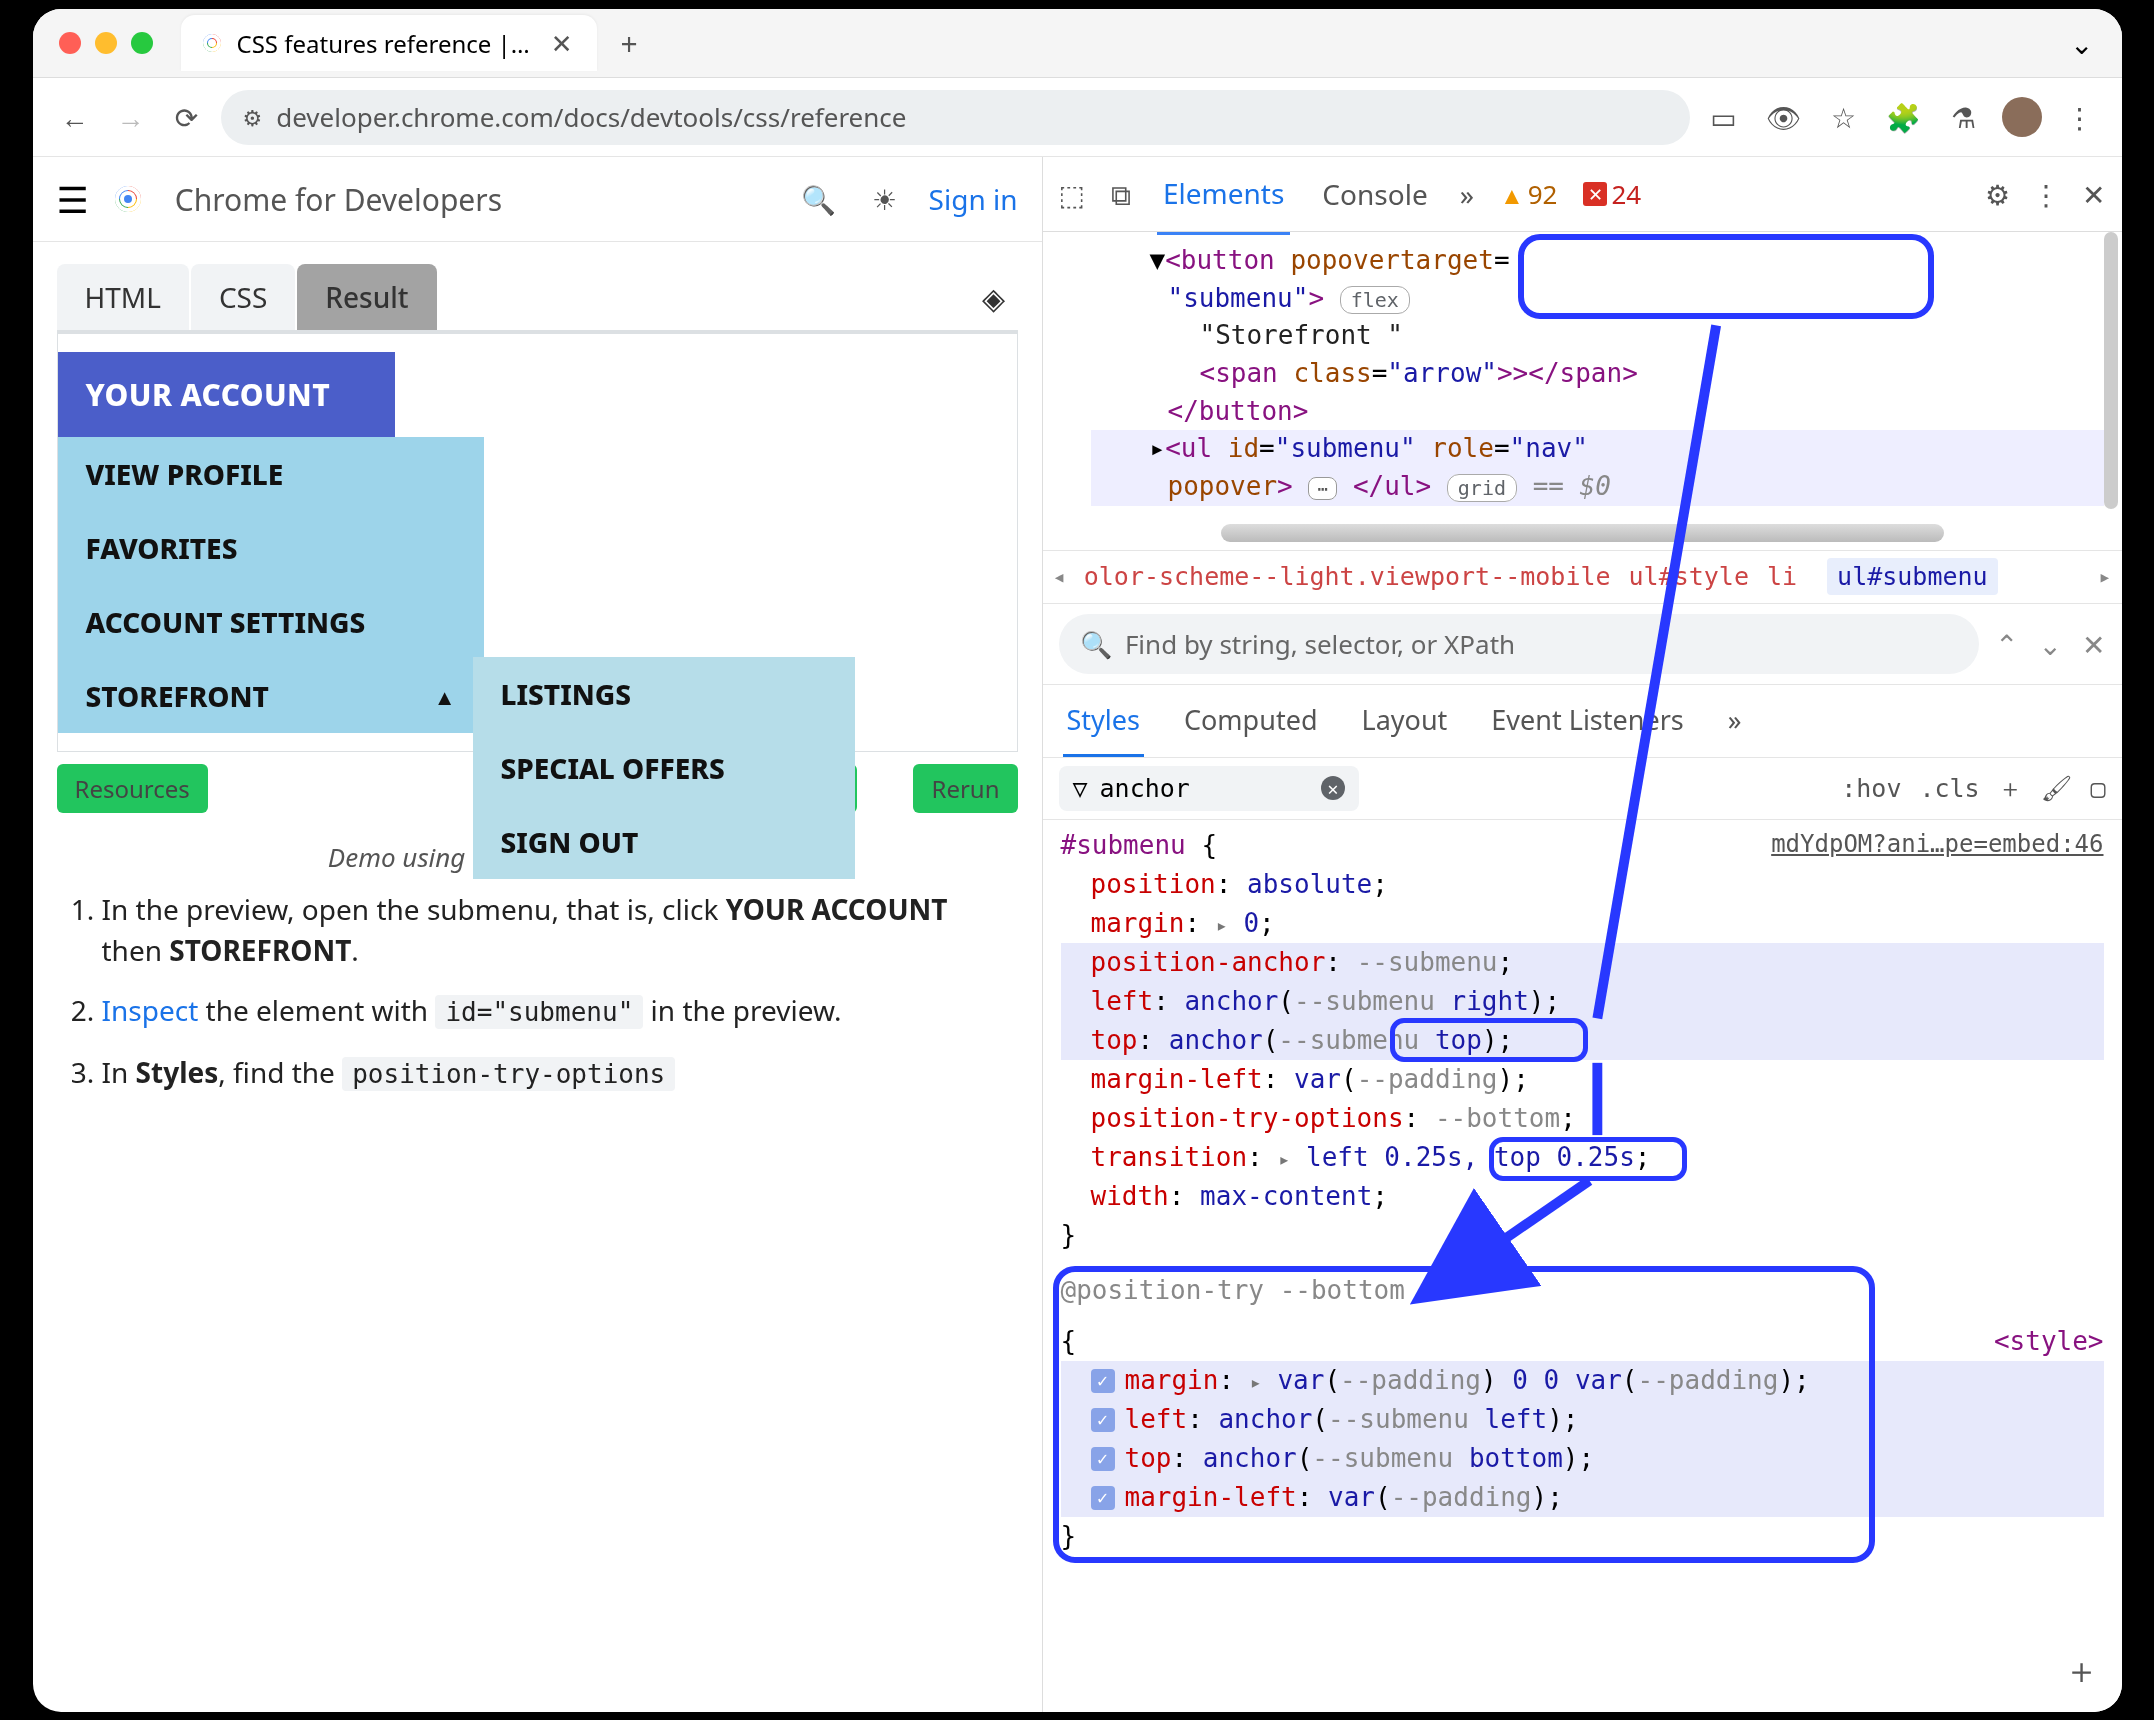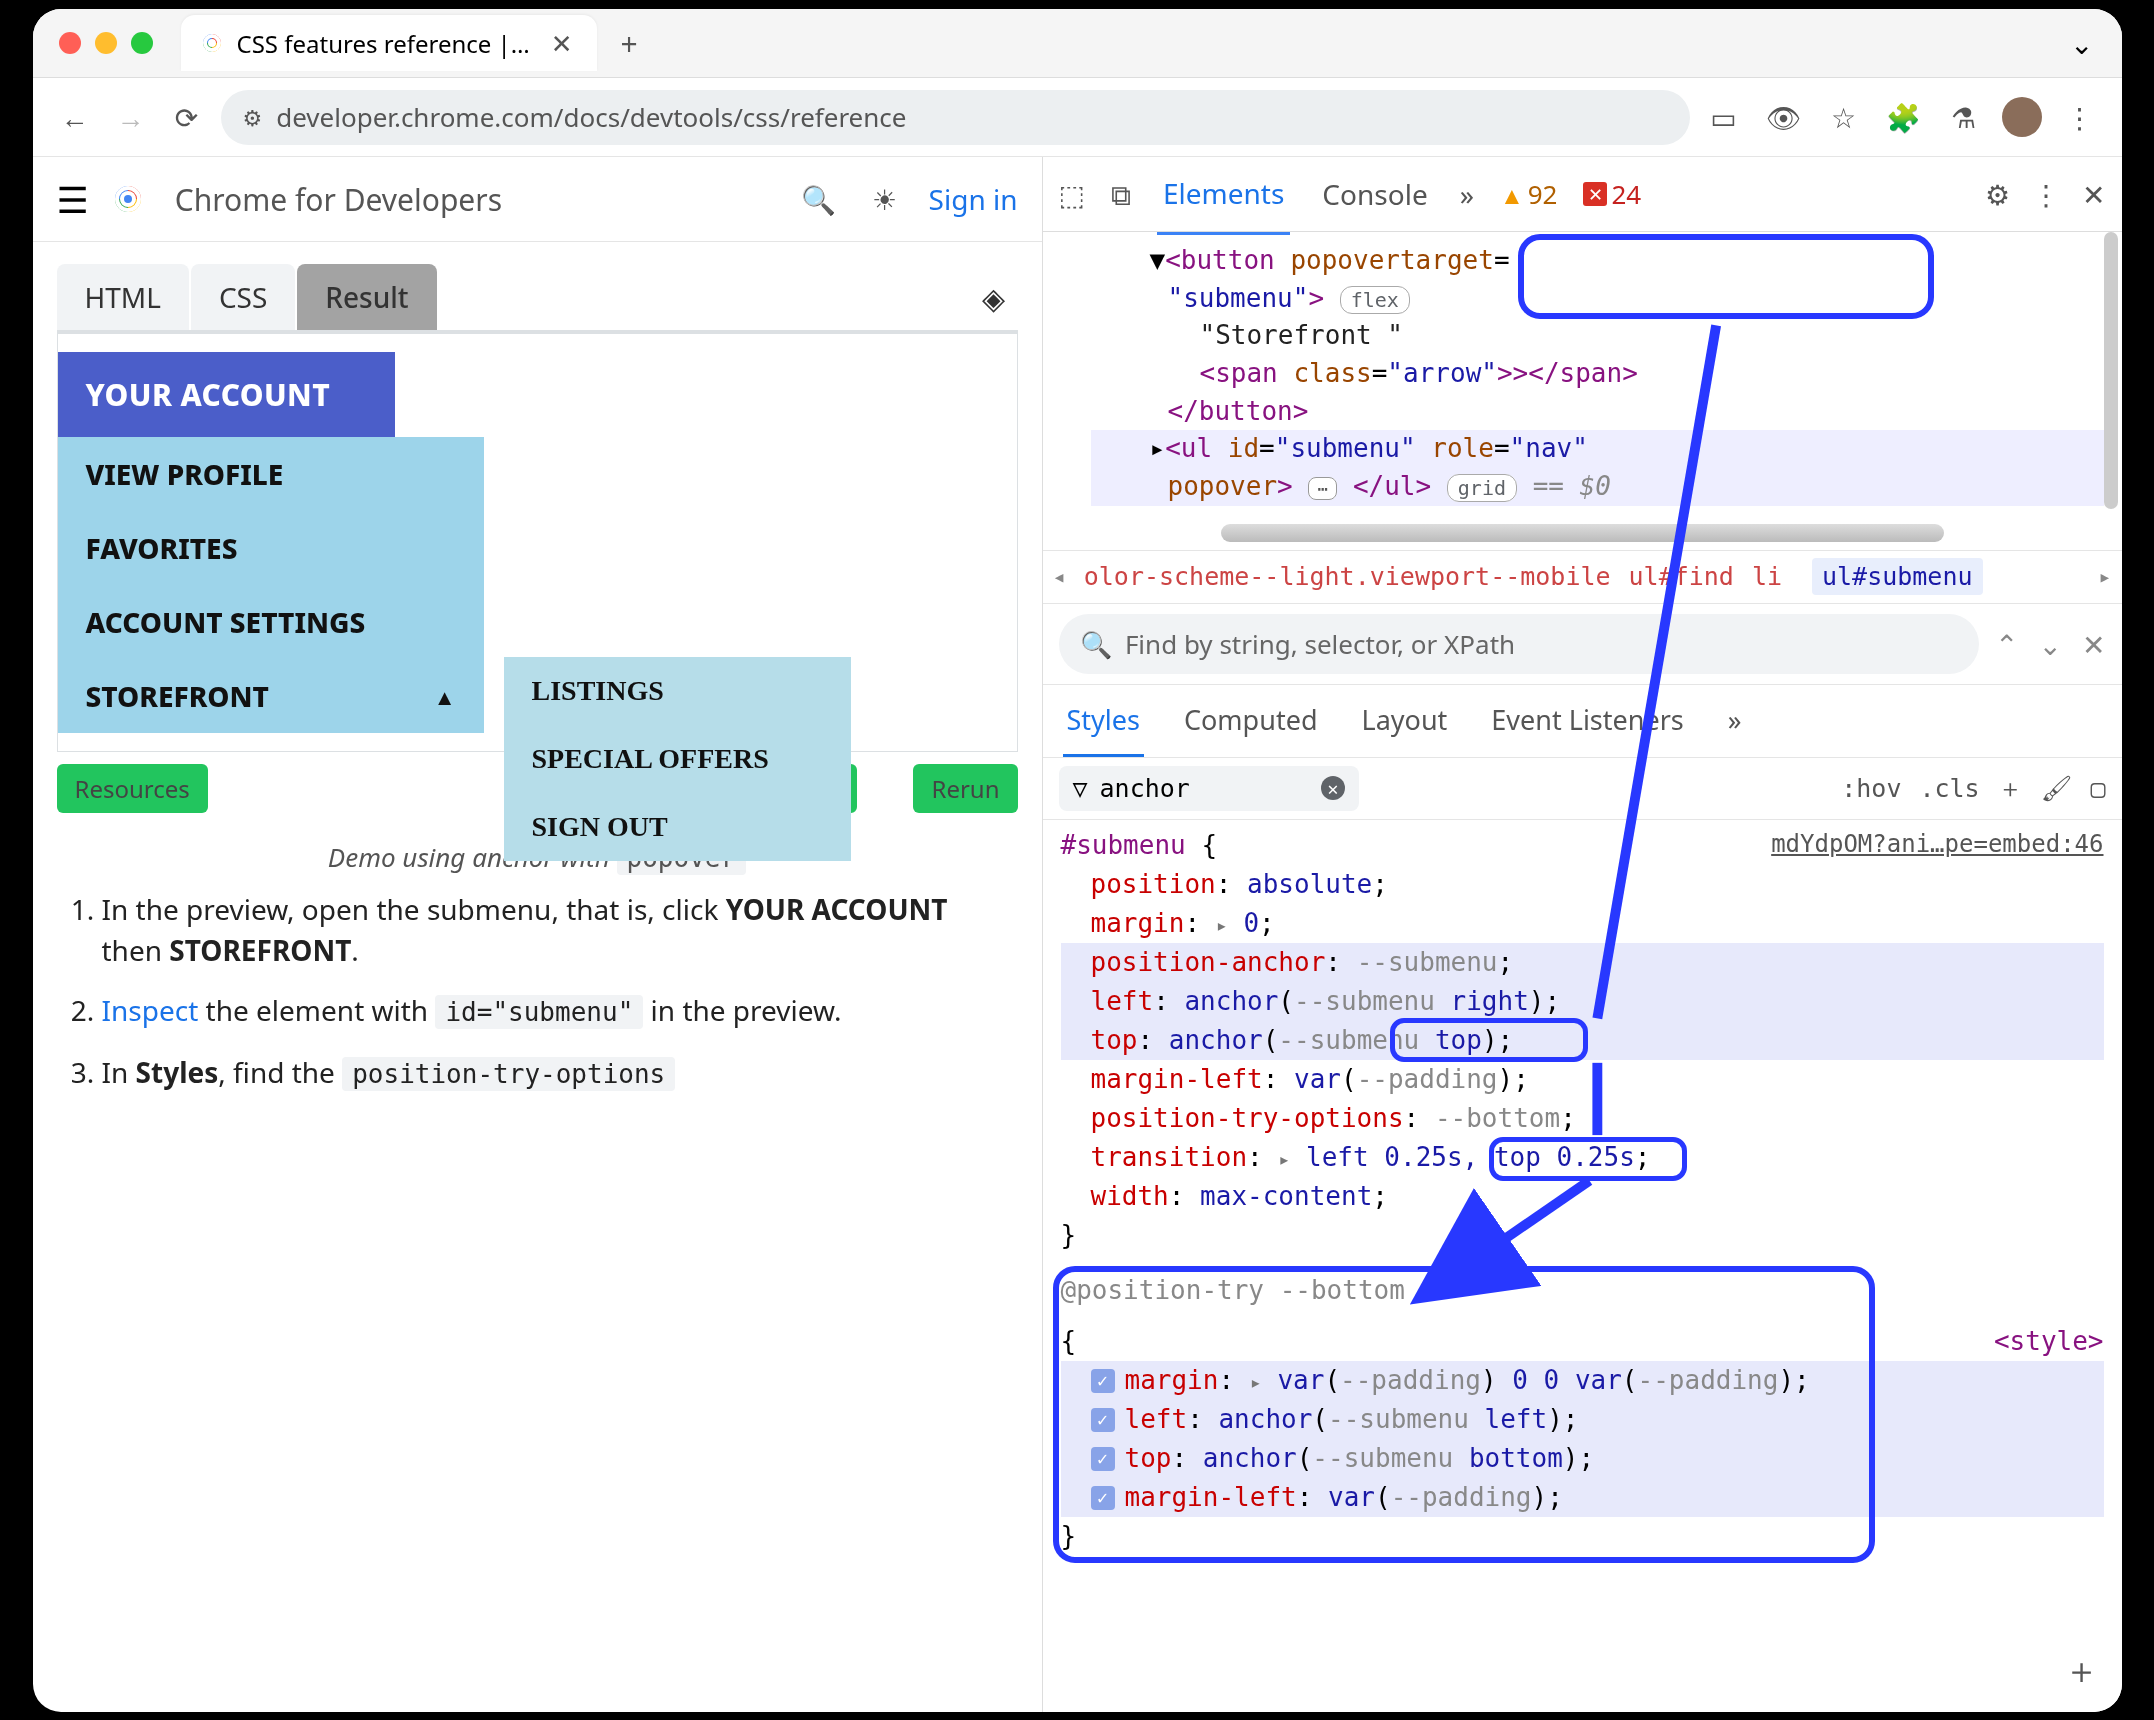--- a/index.html
+++ b/index.html
@@ -50,21 +50,21 @@
 .codetab.active { background: #a3a3a3; font-weight: 500; }
 .codepen { margin-left: auto; width: 48px; height: 48px; display: flex; align-items: center; justify-content: center; color: #333; font-size: 30px; }
 
 
 .demo { background: #fff; margin: 0 12px; border: 1px solid #dce0e3; border-top: 4px solid #dce0e3; padding: 18px 0; font-family: system-ui; }
 .menu-your { background: #4b5ec9; color: #fff; font-weight: 800; font-size: 30px; padding: 22px 28px; width: 337px; letter-spacing: 0.4px; }
 .menu-col { background: #9dd4ea; width: 426px; }
 .menu-item { font-weight: 800; font-size: 28px; padding: 18px 28px; color: #111; display: flex; align-items: center; justify-content: space-between; }
 .menu-item .arrw { font-size: 22px; }
 .menu2 { position: relative; }
-.submenu { position: absolute; left: 446px; top: -2px; background: #b6dde9; width: 347px; font-family: Liberation Serif, serif; }
+.submenu { position: absolute; left: 415px; top: -2px; background: #b6dde9; width: 382px; }
 .submenu .menu-item { font-size: 28px; }
 
 
 .demofoot { display: flex; margin: 0 12px; padding: 12px 0; gap: 8px; align-items: center; font-size: 24px; }
 .demofoot .btn { background: #22c55e; padding: 8px 18px; border-radius: 6px; color: #444; }
 .demofoot .sp { flex: 1; }
 
 
 .caption { text-align: center; font-style: italic; color: #555; font-size: 26px; padding: 14px 0; }
 .caption code { background: #f1f3f5; padding: 2px 10px; border-radius: 4px; font-style: normal; font-family: ui-monospace, Menlo, monospace; }
@@ -288,21 +288,21 @@
           <div style="padding-left:77px;"><span class="tag">&lt;/button&gt;</span></div>
           <div style="padding-left:59px; background:#eef;">▸<span class="tag">&lt;ul</span><span class="attr"> id</span><span>=</span><span class="val">"submenu"</span><span class="attr"> role</span><span>=</span><span class="val">"nav"</span></div>
           <div style="padding-left:77px; background:#eef;"><span class="attr">popover</span><span class="tag">&gt;</span> <span class="dots">⋯</span> <span class="tag">&lt;/ul&gt;</span> <span class="pill">grid</span><span class="gray"> == $0</span></div>
         </div>
         <div class="hscroll"></div>
       </div>
 
       <div class="crumb">
         <span class="chev">◂</span>
         <span>olor-scheme--light.viewport--mobile</span>
-        <span>ul#find</span>
+        <span>ul#style</span>
         <span>li</span>
         <span class="sel">ul#submenu</span>
         <span class="chev" style="margin-left:auto">▸</span>
       </div>
 
       <div class="findrow">
         <div class="findbox">
           <span>🔍</span>
           <span>Find by string, selector, or XPath</span>
         </div>

